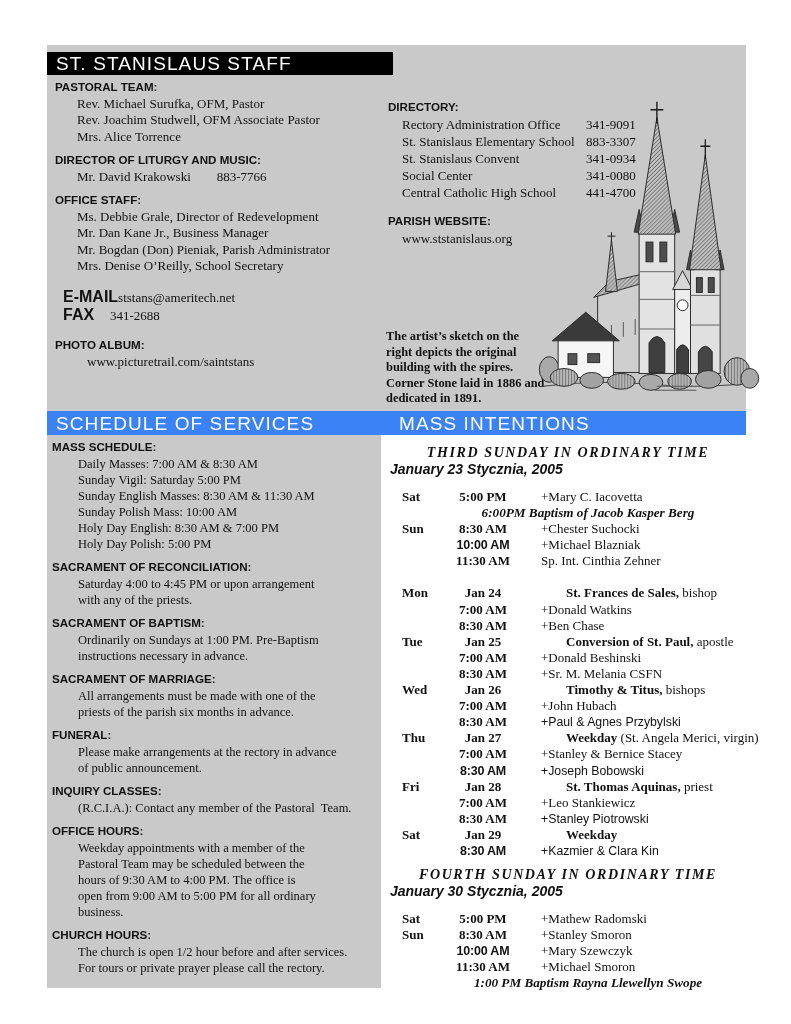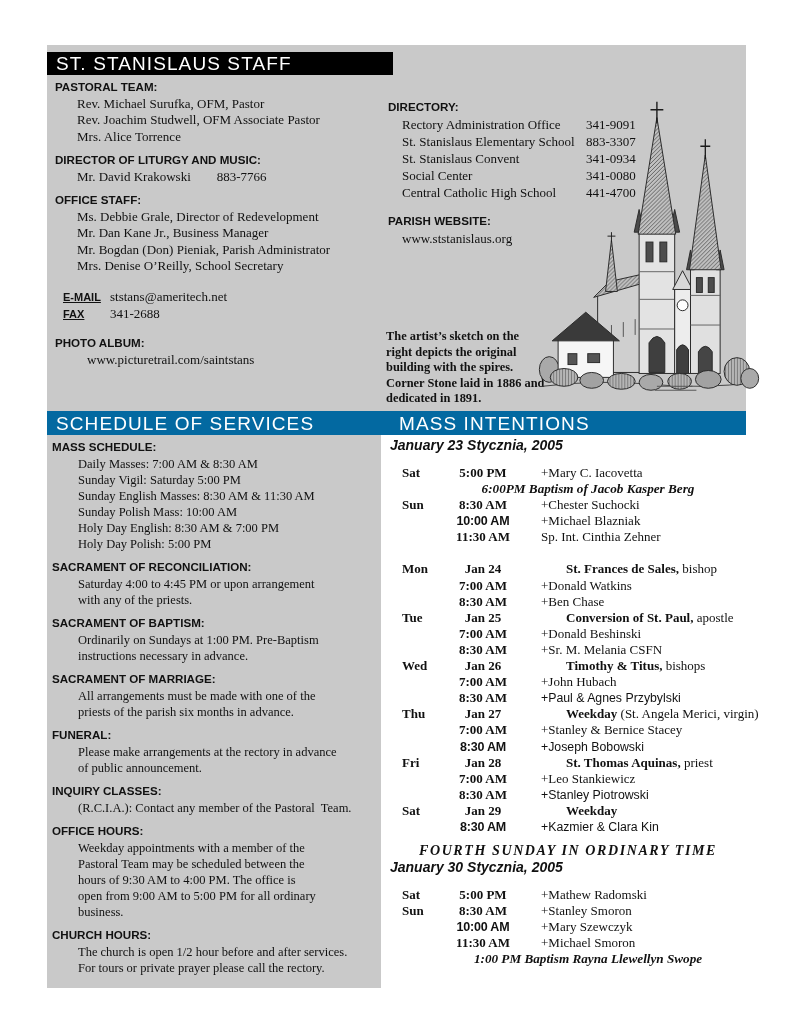--- a/index.html
+++ b/index.html
@@ -18,22 +18,22 @@
   #mi-title{position:absolute;left:352px;top:1px;line-height:23px;}
   
   .h{font-family:"Liberation Sans",sans-serif;font-weight:700;font-size:11.6px;line-height:14px;
      margin:8px 0 2px;letter-spacing:0;white-space:nowrap;}
   .bl{font-size:13px;line-height:16.3px;padding-left:22px;white-space:nowrap;}
   
   #staff-left{position:absolute;left:55px;top:80px;width:332px;}
   #staff-left .h:first-child{margin-top:0;}
   .contact-block{margin-top:15px;padding-left:8px;}
   .contact-line{font-size:13px;line-height:16.5px;white-space:nowrap;}
-  .contact-label{font-family:"Liberation Sans",sans-serif;font-weight:700;font-size:11px;
-                 display:inline-block;min-width:47px;text-decoration:underline;}
+  .contact-label{font-family:"Liberation Sans",sans-serif;font-weight:700;font-size:16px;
+                 display:inline-block;min-width:47px;}
   #photo-block{margin-top:14px;}
   #photo-url{padding-left:32px;}
   
   #directory{position:absolute;left:388px;top:92px;width:262px;}
   .dir-row{display:grid;grid-template-columns:184px 1fr;font-size:13px;line-height:17px;padding-left:14px;white-space:nowrap;}
   #website-value{padding-left:14px;font-size:13px;line-height:17px;}
   
   #caption{position:absolute;left:386px;top:329px;width:160px;font-weight:700;
            font-size:12.4px;line-height:15.6px;}
   
@@ -183,21 +183,21 @@
       <ellipse cx="82" cy="301" rx="14" ry="8" fill="url(#hat2)"></ellipse>
       <ellipse cx="112" cy="302" rx="12" ry="8" fill="#a9a9a9"></ellipse>
       <ellipse cx="141" cy="301" rx="12" ry="8" fill="url(#hat2)"></ellipse>
       <ellipse cx="170" cy="299" rx="13" ry="9" fill="#a2a2a2"></ellipse>
       <ellipse cx="199" cy="291" rx="13" ry="14" fill="url(#hat2)"></ellipse>
       <ellipse cx="212" cy="298" rx="9" ry="10" fill="#a9a9a9"></ellipse>
       <path d="M118 306 h36 M116 310 h42" stroke="#555"></path>
     </g>
   </svg>
 
-  <div id="section-bar" style="background: #0369a1;">
+  <div id="section-bar" style="background: #3b82f6;">
     <span id="svc-title" class="bar-title">SCHEDULE OF SERVICES</span>
     <span id="mi-title" class="bar-title">MASS INTENTIONS</span>
   </div>
 
   <div id="services-content">
       <div class="h">MASS SCHEDULE:</div>
       <div class="bl">Daily Masses: 7:00 AM &amp; 8:30 AM</div>
       <div class="bl">Sunday Vigil: Saturday 5:00 PM</div>
       <div class="bl">Sunday English Masses: 8:30 AM &amp; 11:30 AM</div>
       <div class="bl">Sunday Polish Mass: 10:00 AM</div>
@@ -222,20 +222,21 @@
       <div class="bl">Pastoral Team may be scheduled between the</div>
       <div class="bl">hours of 9:30 AM to 4:00 PM. The office is</div>
       <div class="bl">open from 9:00 AM to 5:00 PM for all ordinary</div>
       <div class="bl">business.</div>
       <div class="h">CHURCH HOURS:</div>
       <div class="bl">The church is open 1/2 hour before and after services.</div>
       <div class="bl">For tours or private prayer please call the rectory.</div>
     </div>
 
   <div id="mass-content">
+      <div class="mi-h1">THIRD SUNDAY IN ORDINARY TIME</div>
       <div class="mi-h2">January 23 Stycznia, 2005</div>
       <div class="mi-row">
         <span class="mi-day">Sat</span>
         <span class="mi-time ">5:00 PM</span>
         <span class="mi-desc"><span class="r">+Mary C. Iacovetta</span></span>
       </div>
       <div class="mi-note">6:00PM Baptism of Jacob Kasper Berg</div>
       <div class="mi-row">
         <span class="mi-day">Sun</span>
         <span class="mi-time ">8:30 AM</span>

